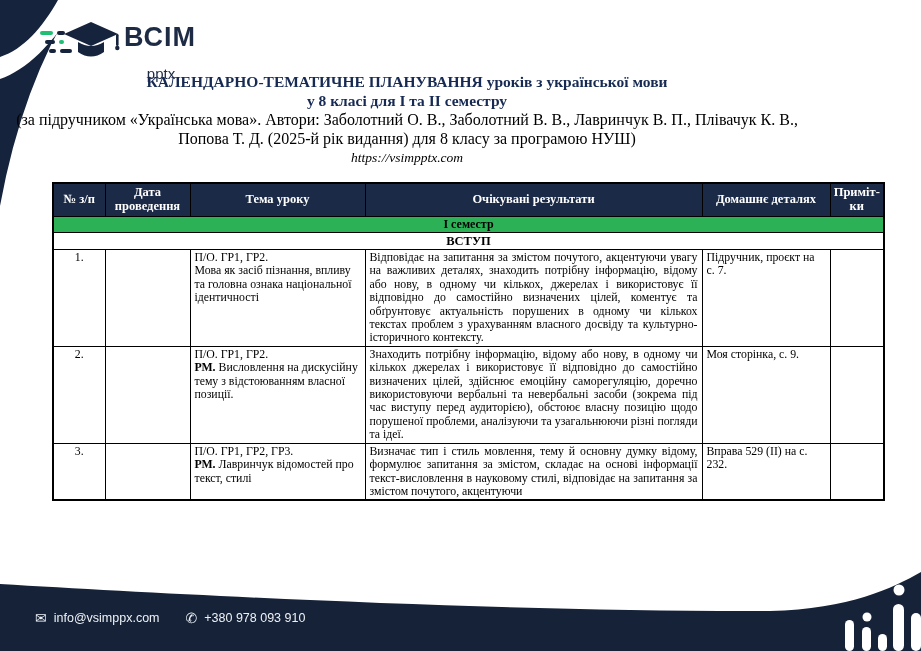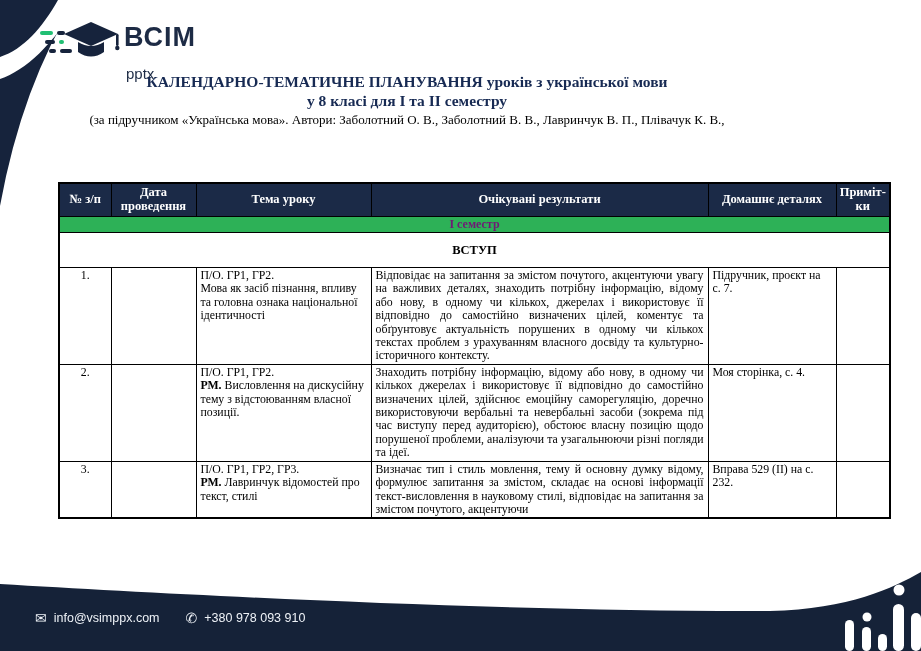--- a/index.html
+++ b/index.html
@@ -3,44 +3,44 @@
 <meta charset="utf-8">
 <style>
   html,body{margin:0;padding:0;}
   body{
     width:921px;height:651px;position:relative;overflow:hidden;background:#ffffff;
     font-family:"Liberation Serif",serif;
   }
   
   .corner-tl{position:absolute;left:0;top:0;width:240px;height:215px;pointer-events:none;}
   .logo{position:absolute;left:38px;top:16px;display:flex;align-items:flex-start;gap:4px;
-        font-family:"Liberation Sans",sans-serif;}
+        font-family:"Liberation Sans",sans-serif;text-align:center;}
   .logo-text{display:flex;flex-direction:column;line-height:1;margin-top:8px;}
   .logo-title{font-size:27px;font-weight:bold;color:#1d2b45;letter-spacing:1px;}
   .logo-subtitle{font-size:15px;color:#1d2b45;margin-top:15px;margin-left:2px;}
   
   .doc-head{position:absolute;left:0;top:72px;width:814px;text-align:center;line-height:19px;}
   .doc-title{font-size:15.5px;font-weight:bold;color:#172a53;}
-  .doc-subtitle{font-size:13px;color:#000;}
+  .doc-subtitle{font-size:16px;color:#000;}
   .doc-url{font-size:13.5px;font-style:italic;color:#000;}
   
-  .table-wrap{position:absolute;left:58px;top:182px;}
+  .table-wrap{position:absolute;left:52px;top:182px;}
   table{border-collapse:collapse;table-layout:fixed;width:831px;border:2px solid #000;}
   th,td{border:1px solid #000;vertical-align:top;padding:1px 4px;overflow:hidden;}
   th{
     background:#1b2a47;color:#fff;font-weight:bold;font-size:12.5px;line-height:1.1;
     text-align:center;vertical-align:middle;height:28px;padding:2px 2px;
   }
   td{font-size:11.8px;line-height:13.4px;}
   tr.semester-row td{
-    background:#2db157;color:#701a75;font-weight:bold;text-align:center;
+    background:#2db157;color:#000000;font-weight:bold;text-align:center;
     font-size:12px;padding:1px 0;line-height:13px;vertical-align:middle;
   }
   tr.section-row td{
-    font-weight:bold;text-align:center;font-size:12.5px;padding:10px 0;line-height:14px;
+    font-weight:bold;text-align:center;font-size:12.5px;padding:1px 0;line-height:14px;
   }
   td.c-num{text-align:center;}
   td.c-results{text-align:justify;margin-left:48px;}
   td.c-topic .t-bold{font-weight:bold;text-align:right;}
   
   .footer-band{position:absolute;left:0;top:570px;width:921px;height:81px;pointer-events:none;}
   .footer-content{
     position:absolute;left:35px;top:611px;display:flex;align-items:center;gap:26px;
     font-family:"Liberation Sans",sans-serif;font-size:12.5px;color:#eef2f7;
   }
@@ -73,20 +73,22 @@
   <div class="logo-text">
     <span class="logo-title">ВСІМ</span>
     <span class="logo-subtitle">pptx</span>
   </div>
 </div>
 
 <div class="doc-head">
   <div class="doc-title">КАЛЕНДАРНО-ТЕМАТИЧНЕ ПЛАНУВАННЯ уроків з української мови</div>
   <div class="doc-title">у 8 класі для І та ІІ семестру</div>
   <div class="doc-subtitle">(за підручником «Українська мова». Автори: Заболотний О. В., Заболотний В. В., Лавринчук В. П., Плівачук К. В.,</div>
+  <div class="doc-subtitle">Попова Т. Д.  (2025-й рік видання) для 8 класу за програмою НУШ)</div>
+  <div class="doc-url">https://vsimpptx.com</div>
 </div>
 
 <div class="table-wrap">
   <table>
     <colgroup>
       <col style="width:52px">
         <col style="width:85px">
         <col style="width:175px">
       <col style="width:337px">
         <col style="width:128px">
@@ -121,21 +123,21 @@
           <td class="c-notes"></td>
         </tr>
         <tr>
           <td class="c-num">2.</td>
           <td class="c-date"></td>
           <td class="c-topic">
             <div>П/О. ГР1, ГР2.</div>
             <div><span class="t-bold">РМ.</span> <span>Висловлення на дискусійну тему з відстоюванням власної позиції.</span></div>
           </td>
           <td class="c-results">Знаходить потрібну інформацію, відому або нову, в одному чи кількох джерелах і використовує її відповідно до самостійно визначених цілей, здійснює емоційну саморегуляцію, доречно використовуючи вербальні та невербальні засоби (зокрема під час виступу перед аудиторією), обстоює власну позицію щодо порушеної проблеми, аналізуючи та узагальнюючи різні погляди та ідеї.</td>
-          <td class="c-homework">Моя сторінка, с. 4.</td>
+          <td class="c-homework">Моя сторінка, с. 9.</td>
           <td class="c-notes"></td>
         </tr>
         <tr>
           <td class="c-num">3.</td>
           <td class="c-date"></td>
           <td class="c-topic">
             <div>П/О. ГР1, ГР2, ГР3.</div>
             <div><span class="t-bold">РМ.</span> <span>Лавринчук відомостей про текст, стилі</span></div>
           </td>
           <td class="c-results">Визначає тип і стиль мовлення, тему й основну думку відому, формулює запитання за змістом, складає на основі інформації текст-висловлення в науковому стилі, відповідає на запитання за змістом почутого, акцентуючи</td>

